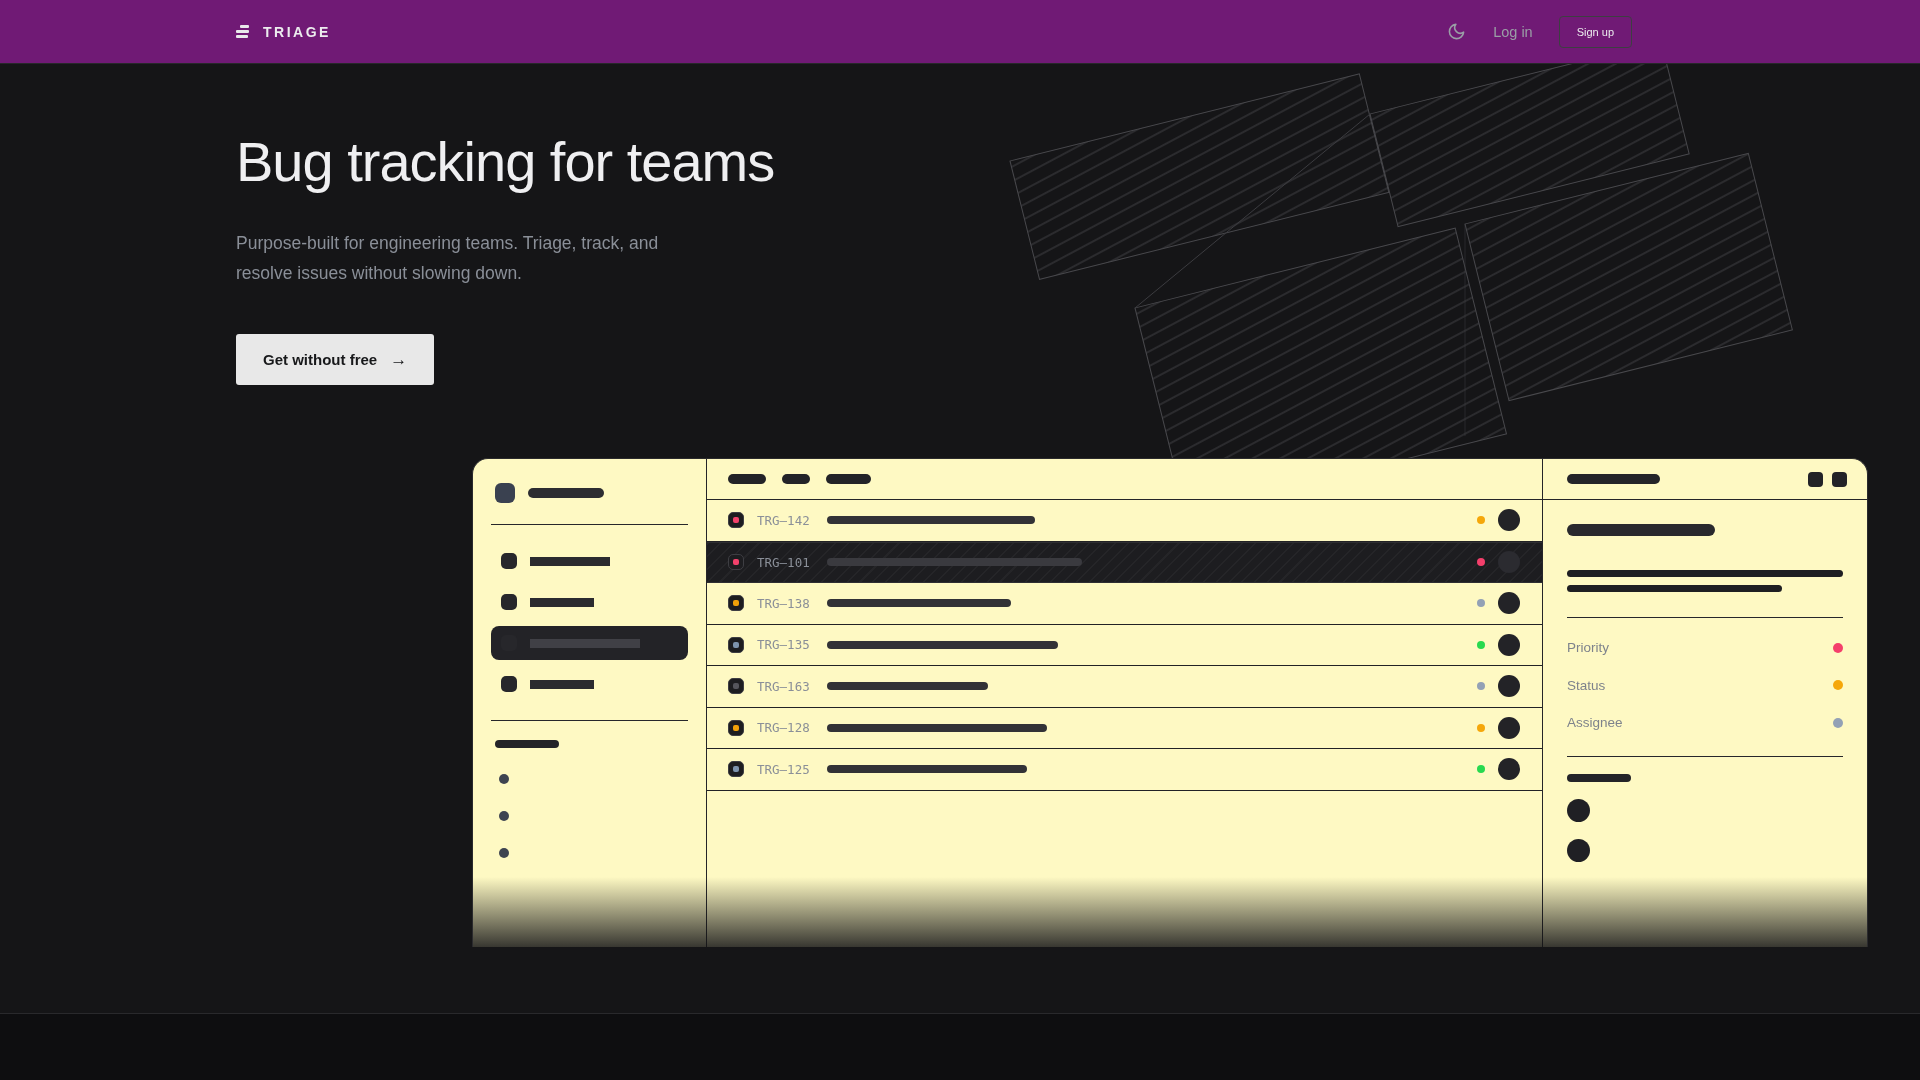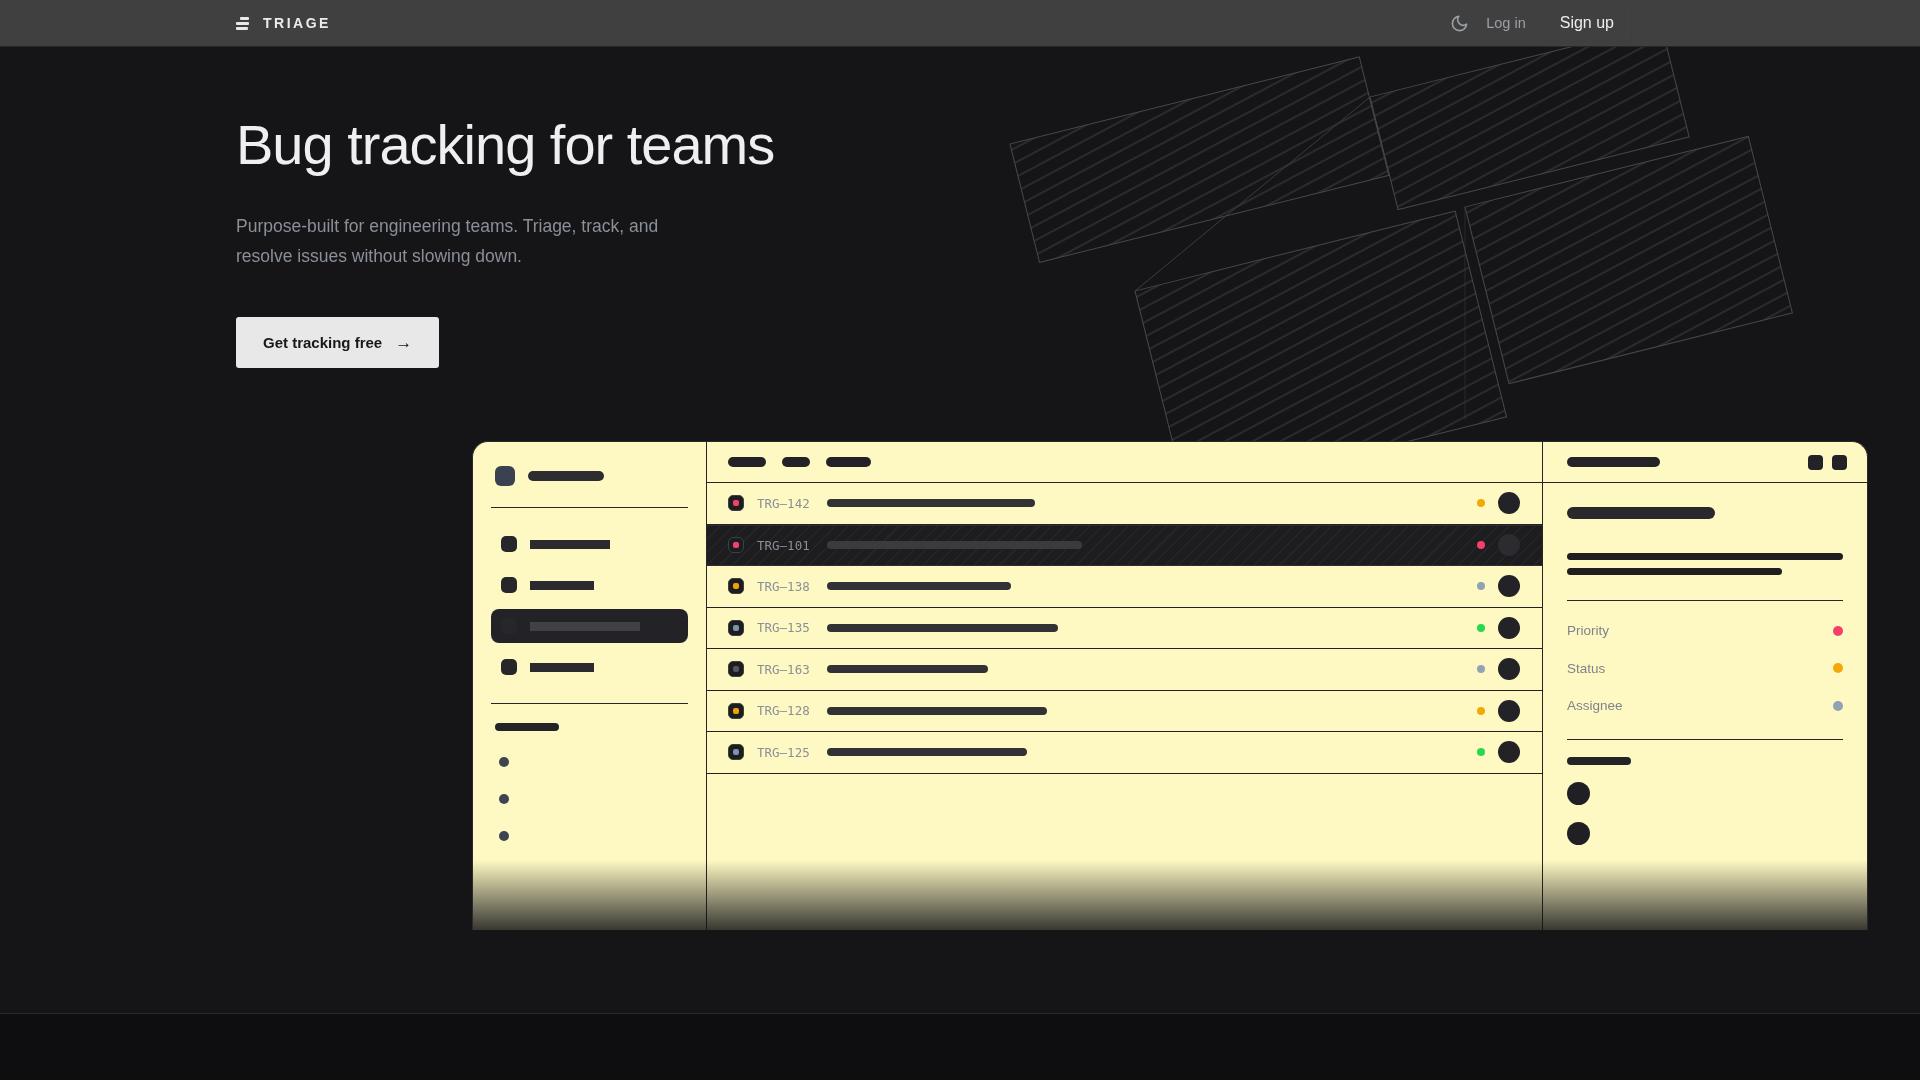--- a/index.html
+++ b/index.html
@@ -7,38 +7,38 @@
   body {
     background: #151517;
     font-family: "Liberation Sans", sans-serif;
     color: #ececee;
     position: relative;
   }
 
   
   .nav {
     position: relative; z-index: 5;
-    height: 47px;
-    background: #404040;
+    height: 64px;
+    background: #701a75;
     border-bottom: 1px solid #27272a;
     display: flex; align-items: center; justify-content: space-between;
     padding: 0 288px 0 236px;
   }
   .brand { display: flex; align-items: center; gap: 11px; }
   .brand-icon { display: flex; flex-direction: column; gap: 2px; width: 16px; }
   .brand-icon span { display: block; height: 3px; border-radius: 1px; background: #e9e9eb; }
   .brand-icon .b1 { width: 9px; margin-left: 4px; }
   .brand-icon .b2 { width: 13px; }
   .brand-icon .b3 { width: 12px; }
   .brand-name { font-size: 14px; font-weight: 700; letter-spacing: 2.5px; color: #ececee; }
-  .nav-right { display: flex; align-items: center; gap: 16px; }
+  .nav-right { display: flex; align-items: center; gap: 26px; }
   .moon-btn { width: 22px; height: 22px; display: flex; align-items: center; justify-content: center; cursor: pointer; }
   .login-link { font-size: 14.5px; color: #9a9fa6; cursor: pointer; }
   .signup-btn {
-    font-size: 16px; color: #ececee; background: transparent;
+    font-size: 11px; color: #ececee; background: transparent;
     border: 1px solid #3e3e42; border-radius: 4px;
     padding: 9px 17px; cursor: pointer; font-family: inherit;
   }
 
   
   .hero { position: relative; z-index: 1; }
   .deco-svg { position: absolute; top: -8px; left: 985px; z-index: 0; pointer-events: none; }
   .hero-inner { position: relative; z-index: 1; padding: 66px 0 0 236px; }
   .hero-title {
     font-size: 56px; font-weight: 500; letter-spacing: -1px;
@@ -198,21 +198,21 @@
       <path d="M480,168 L480,380" fill="none" stroke="#3c3c40" opacity="0.5"></path>
     </g>
   </svg>
 
   <div class="hero-inner">
     <h1 class="hero-title">
       <span>Bug tracking for teams</span><br>
     </h1>
     <p class="hero-sub">Purpose-built for engineering teams. Triage, track, and resolve issues without slowing down.</p>
     <button class="cta-btn">
-      <span>Get tracking free</span>
+      <span>Get without free</span>
       <span class="cta-arrow">→</span>
     </button>
 
     
     <div class="mock-card">
 
       <div class="m-sidebar">
         <div class="ws-row">
           <span class="ws-icon"></span>
           <span class="sk-bar ws-bar"></span>

